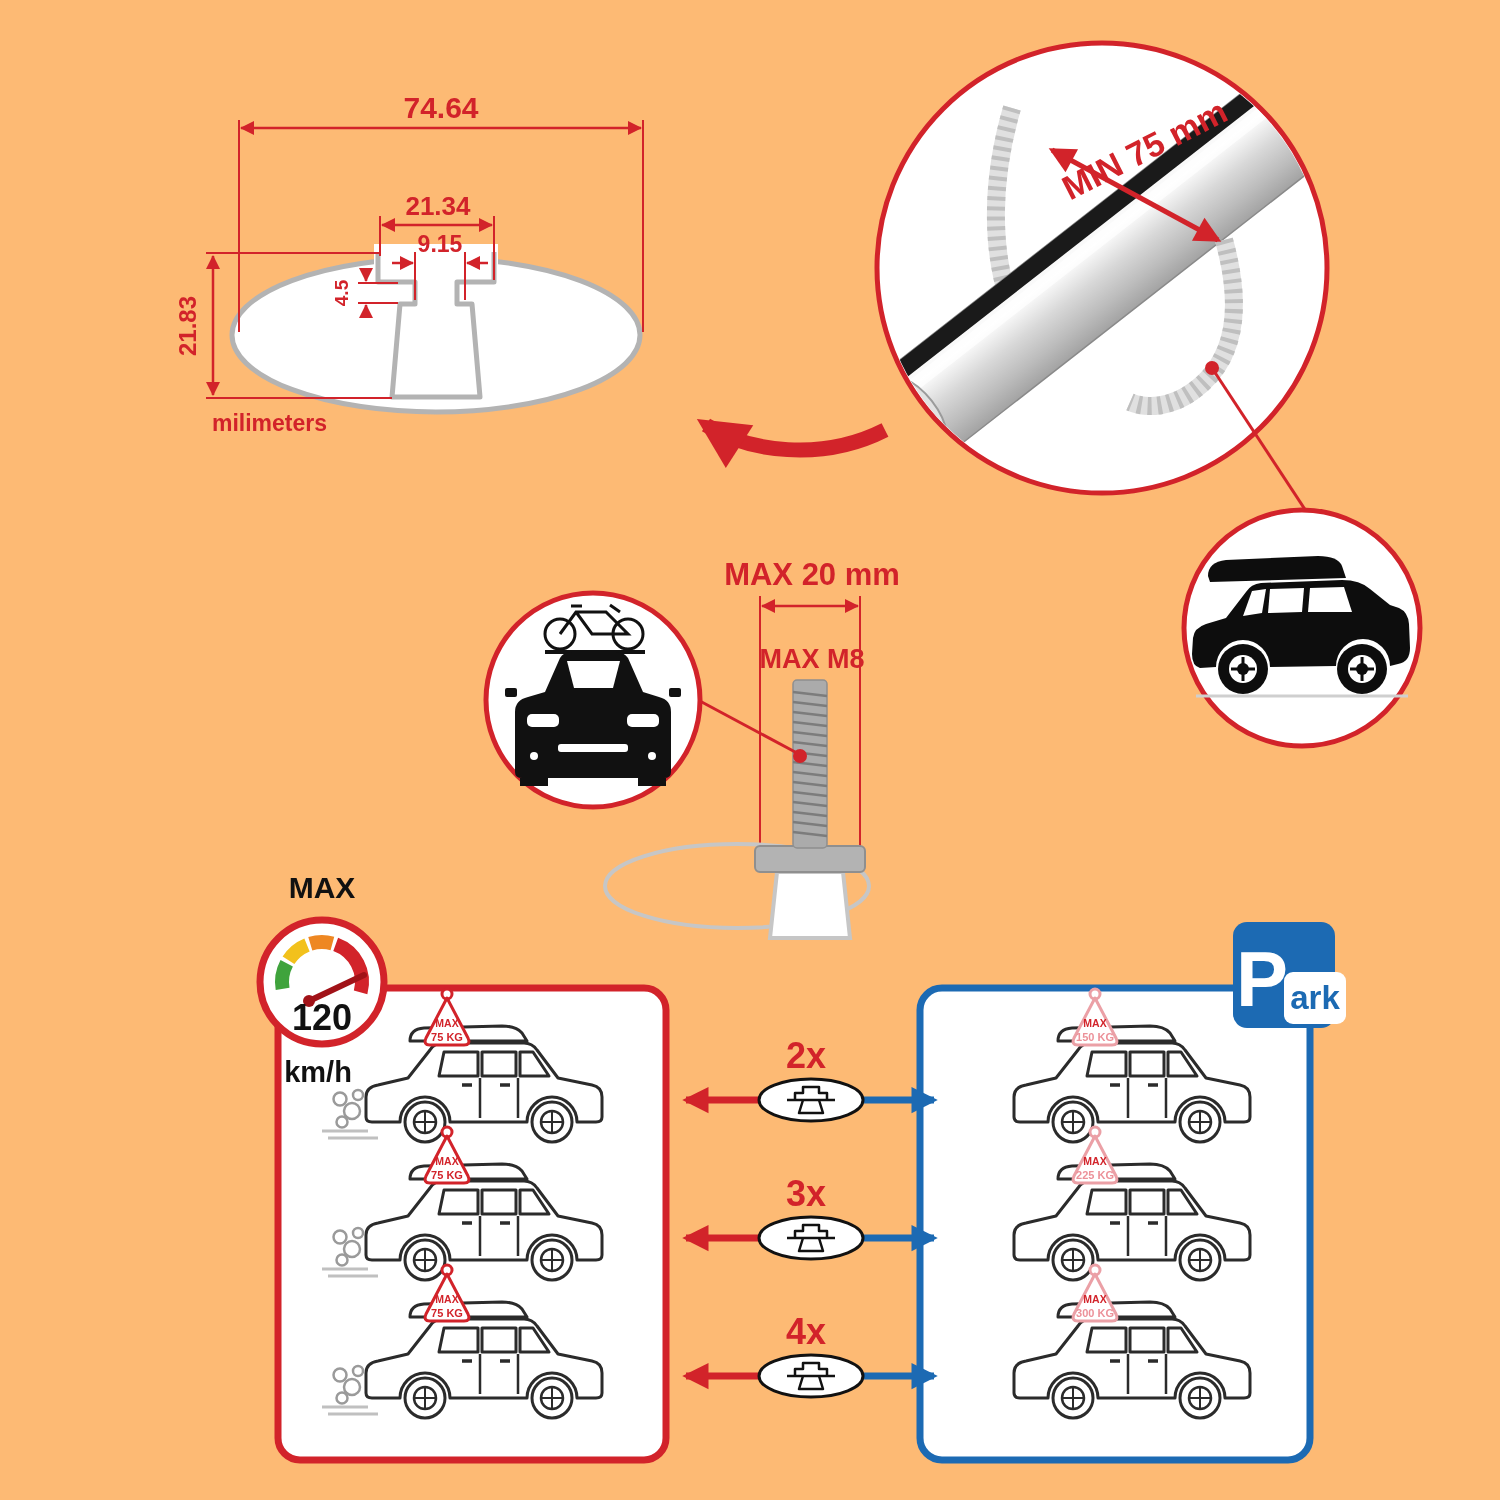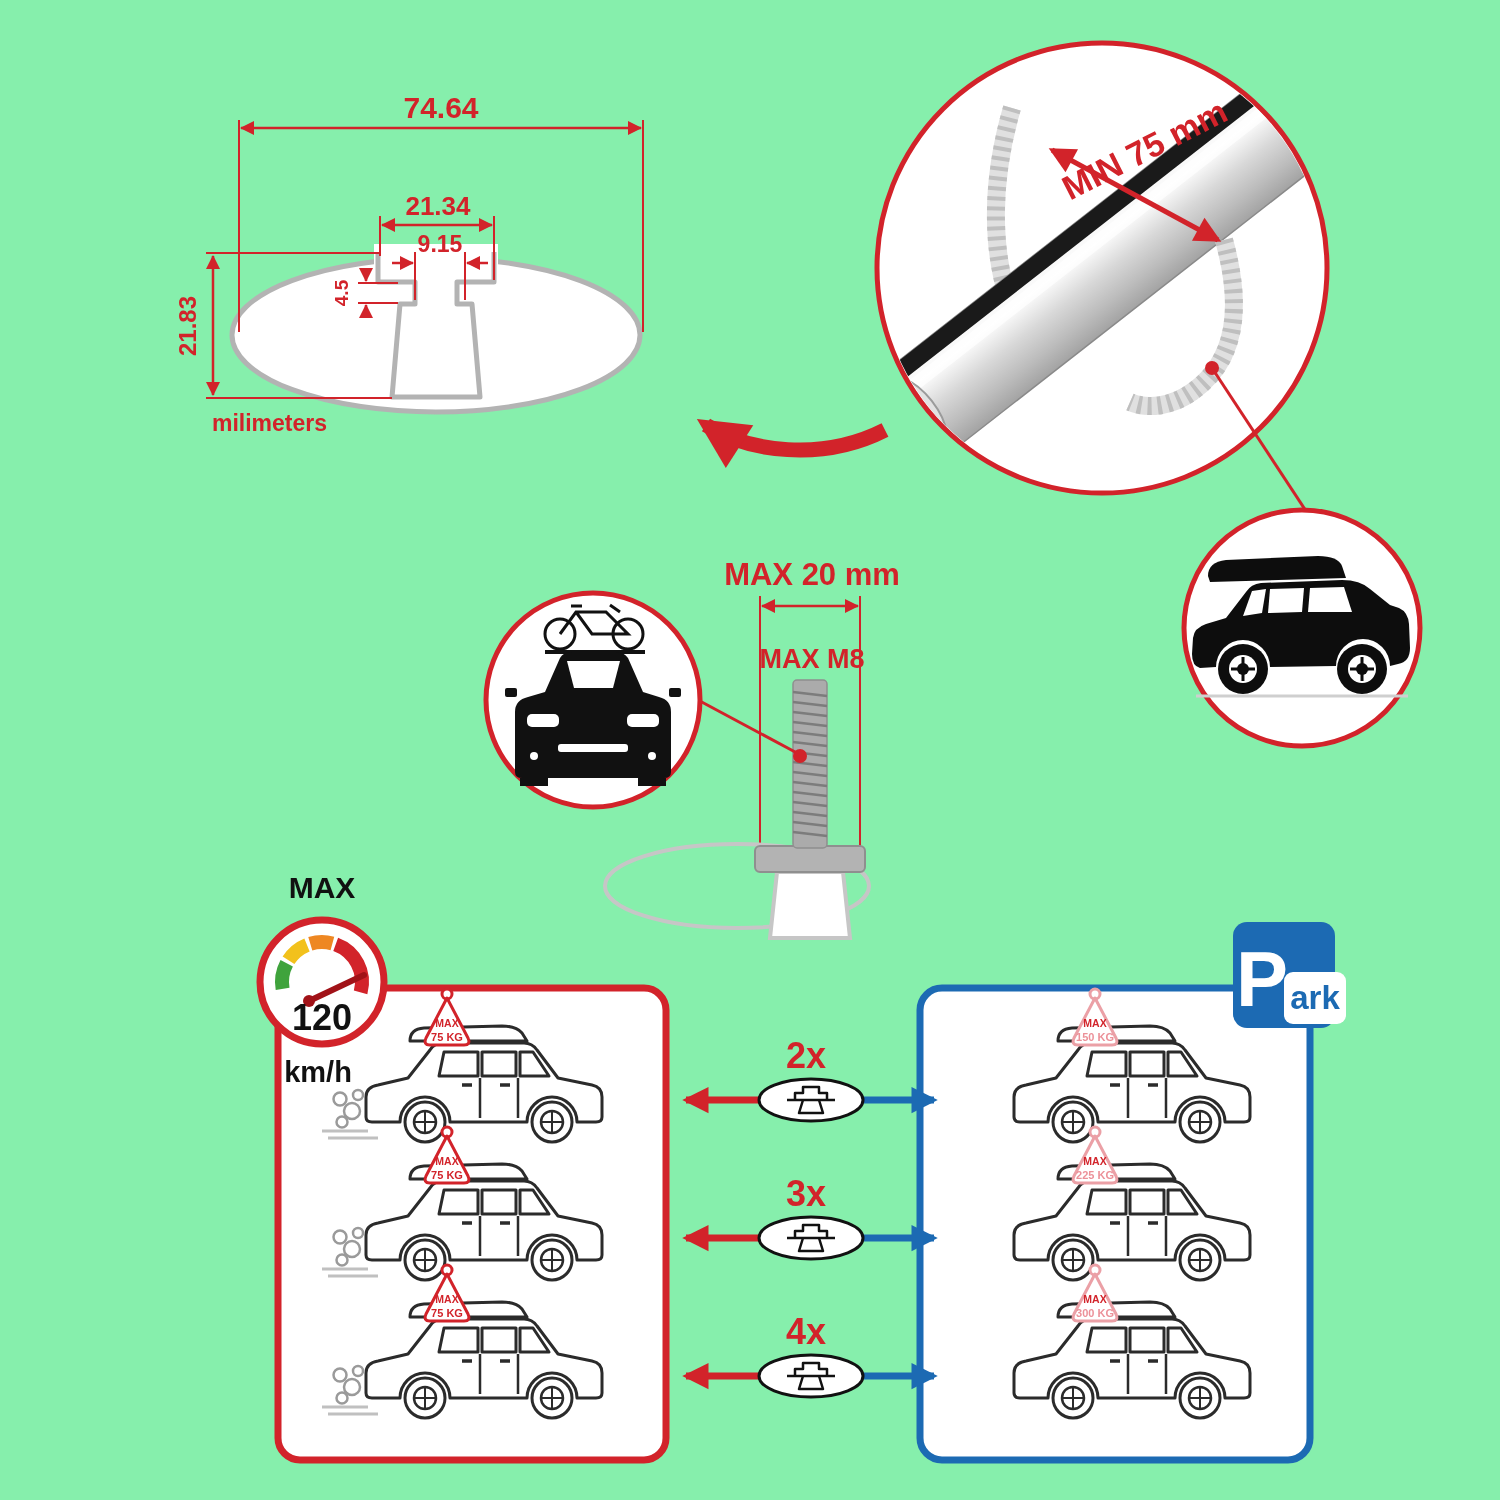--- a/index.html
+++ b/index.html
@@ -1,16 +1,16 @@
 <!DOCTYPE html>
 <html><head>
 <meta charset="utf-8">
 <style>
   html,body{margin:0;padding:0;background:#ffffff;}
-  .canvas{position:relative;width:1500px;height:1500px;background:#86efac;overflow:hidden;}
+  .canvas{position:relative;width:1500px;height:1500px;background:#fdba74;overflow:hidden;}
   svg{display:block;}
   text{font-family:"Liberation Sans",sans-serif;}
   .rt{fill:#d2232a;font-weight:bold;}
   .bt{fill:#111111;font-weight:bold;}
   .dim{stroke:#d2232a;stroke-width:2.5;fill:none;}
   .dimthin{stroke:#d2232a;stroke-width:2;fill:none;}
   .sketch{stroke:#b3b3b3;stroke-width:5;fill:#ffffff;stroke-linejoin:round;}
   .tag-red circle,.tag-red path{fill:#ffffff;stroke:#d2232a;stroke-width:3;stroke-linejoin:round;}
   .tag-red text{fill:#d2232a;text-anchor:middle;font-weight:bold;}
   .tag-pink circle,.tag-pink path{fill:#ffffff;stroke:#eba0a6;stroke-width:3;stroke-linejoin:round;}

